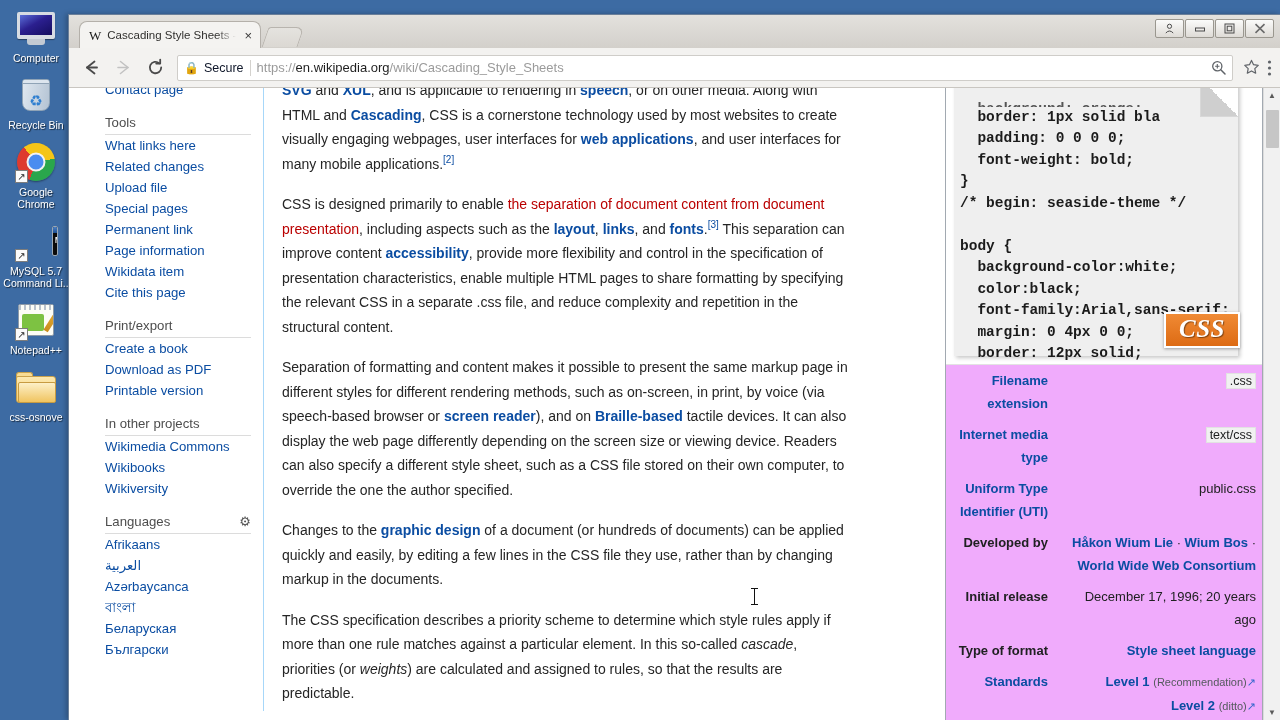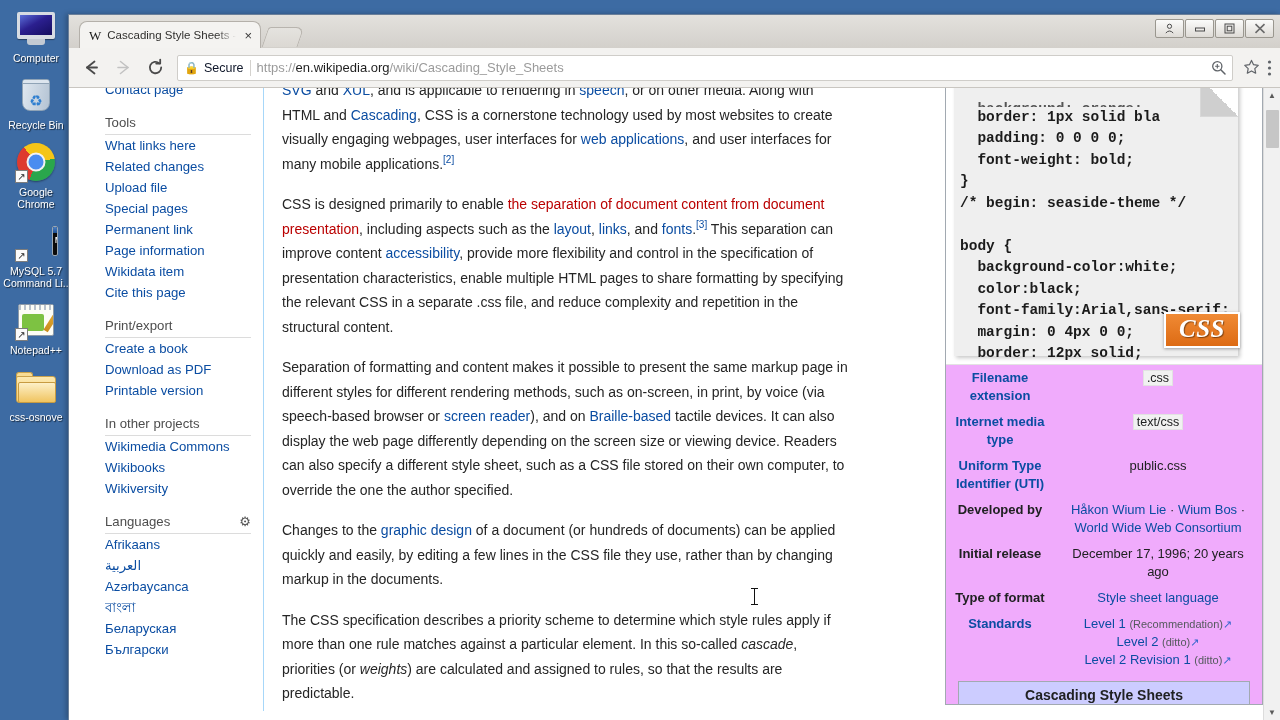--- a/index.html
+++ b/index.html
@@ -255,21 +255,21 @@
   
   .article {
     flex: 1 1 auto; padding: 0 14px 0 18px; position: relative;
     overflow: hidden;
   }
   .article p {
     font-size: 14px; line-height: 24.5px; color: #252525;
     margin: 0 0 16px 0; max-width: 566px;
   }
   .article p.clipped-top { margin-top: -10px; }
-  a.l { color: #0b4da2; text-decoration: none; }
+  a.l { color: #0b4da2; text-decoration: none; font-weight: bold; }
   a.red { color: #ba0000; text-decoration: none; }
   sup { font-size: 10px; line-height: 0; vertical-align: super; }
   sup a { color: #0b4da2; text-decoration: none; }
   i { font-style: italic; }
 
   .caret {
     position: absolute; left: 490px; top: 500px;
     width: 1px; height: 17px; background: #111;
   }
   .caret::before, .caret::after {
@@ -311,22 +311,22 @@
     background: linear-gradient(#f08a34,#dd6b14);
     border: 2px solid #ffffff;
     box-shadow: 0 1px 3px rgba(0,0,0,.35);
     color: #fff; font-family: "Liberation Serif", serif;
     font-style: italic; font-weight: bold; font-size: 25px;
     padding: 1px 13px 3px 13px; letter-spacing: .5px;
     text-shadow: 1px 1px 1px rgba(0,0,0,.45);
   }
   table.ib { width: 100%; border-collapse: collapse; }
   table.ib th, table.ib td {
-    font-size: 13px; line-height: 18px;
-    padding: 4px 6px; vertical-align: top; text-align: center;
+    font-size: 13px; line-height: 23px;
+    padding: 4px 6px; vertical-align: top; text-align: right;
   }
   table.ib th {
     width: 108px; font-weight: bold; color: #202122;
   }
   table.ib th.lnk { color: #0b4da2; }
   table.ib td { color: #202122; }
   code.mono {
     font-family: Liberation Sans, sans-serif; font-size: 12.5px;
     background: #f1f1f1; border: 1px solid #e2e2e2;
     padding: 0 3px; color: #202122;

